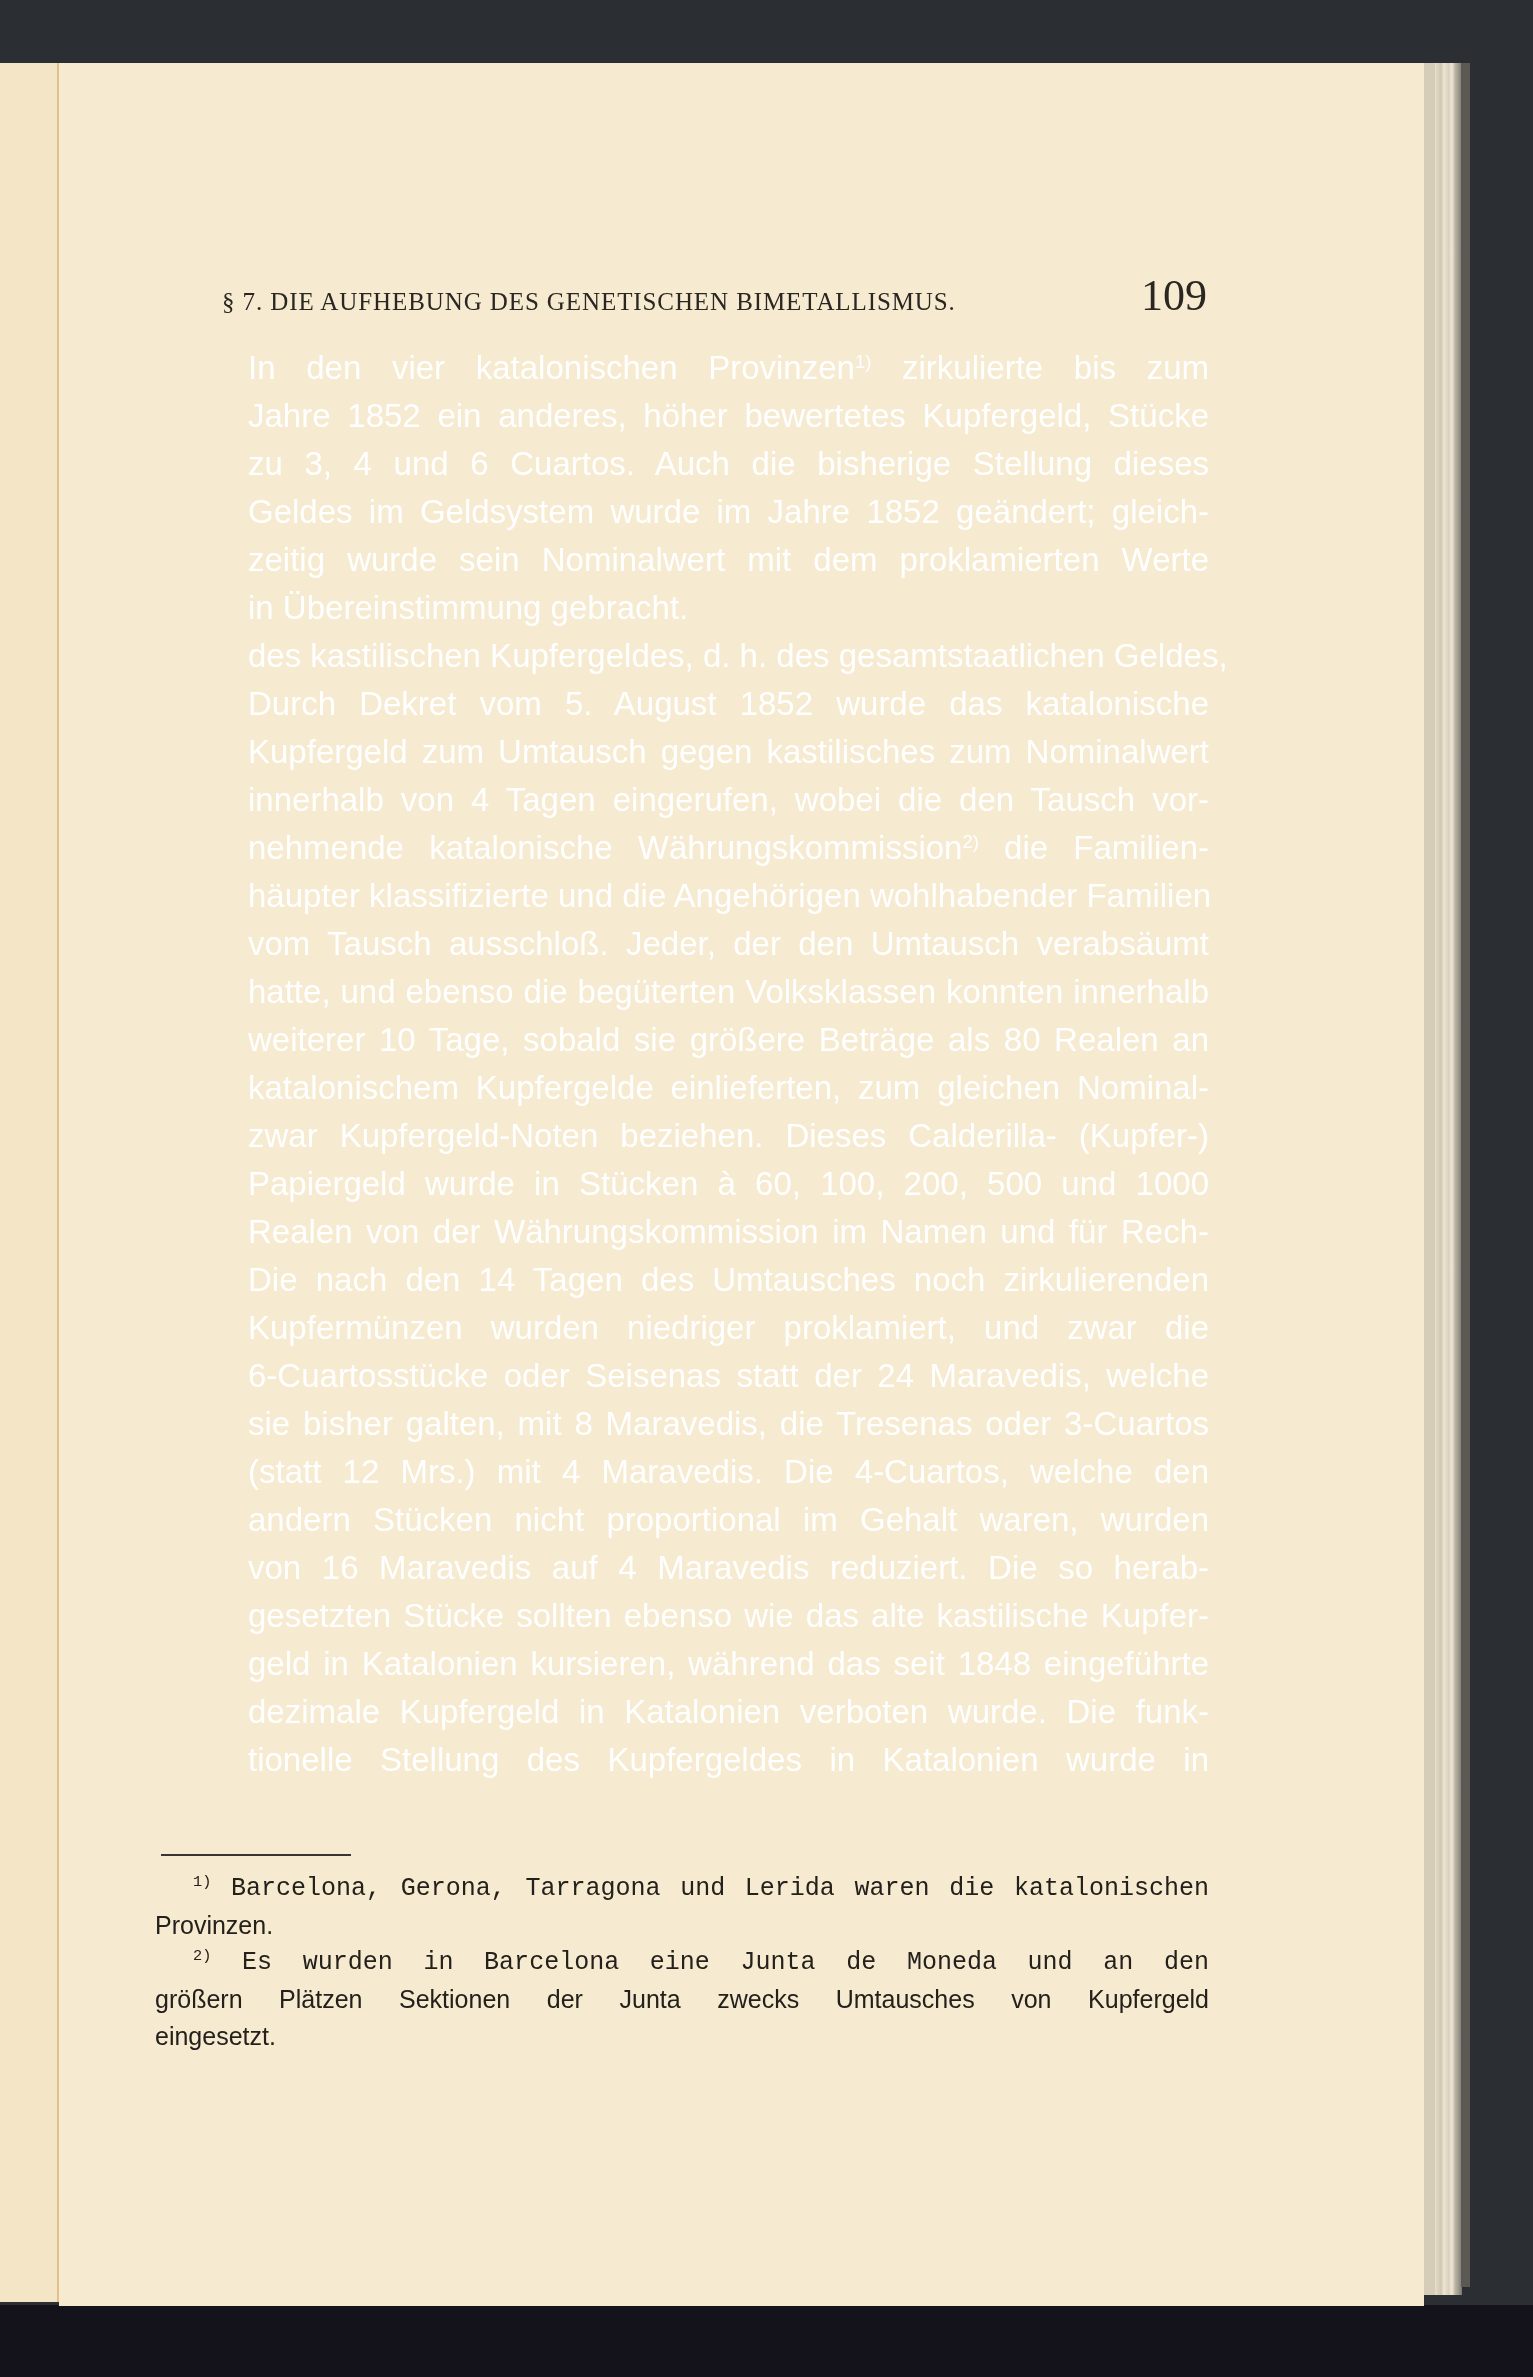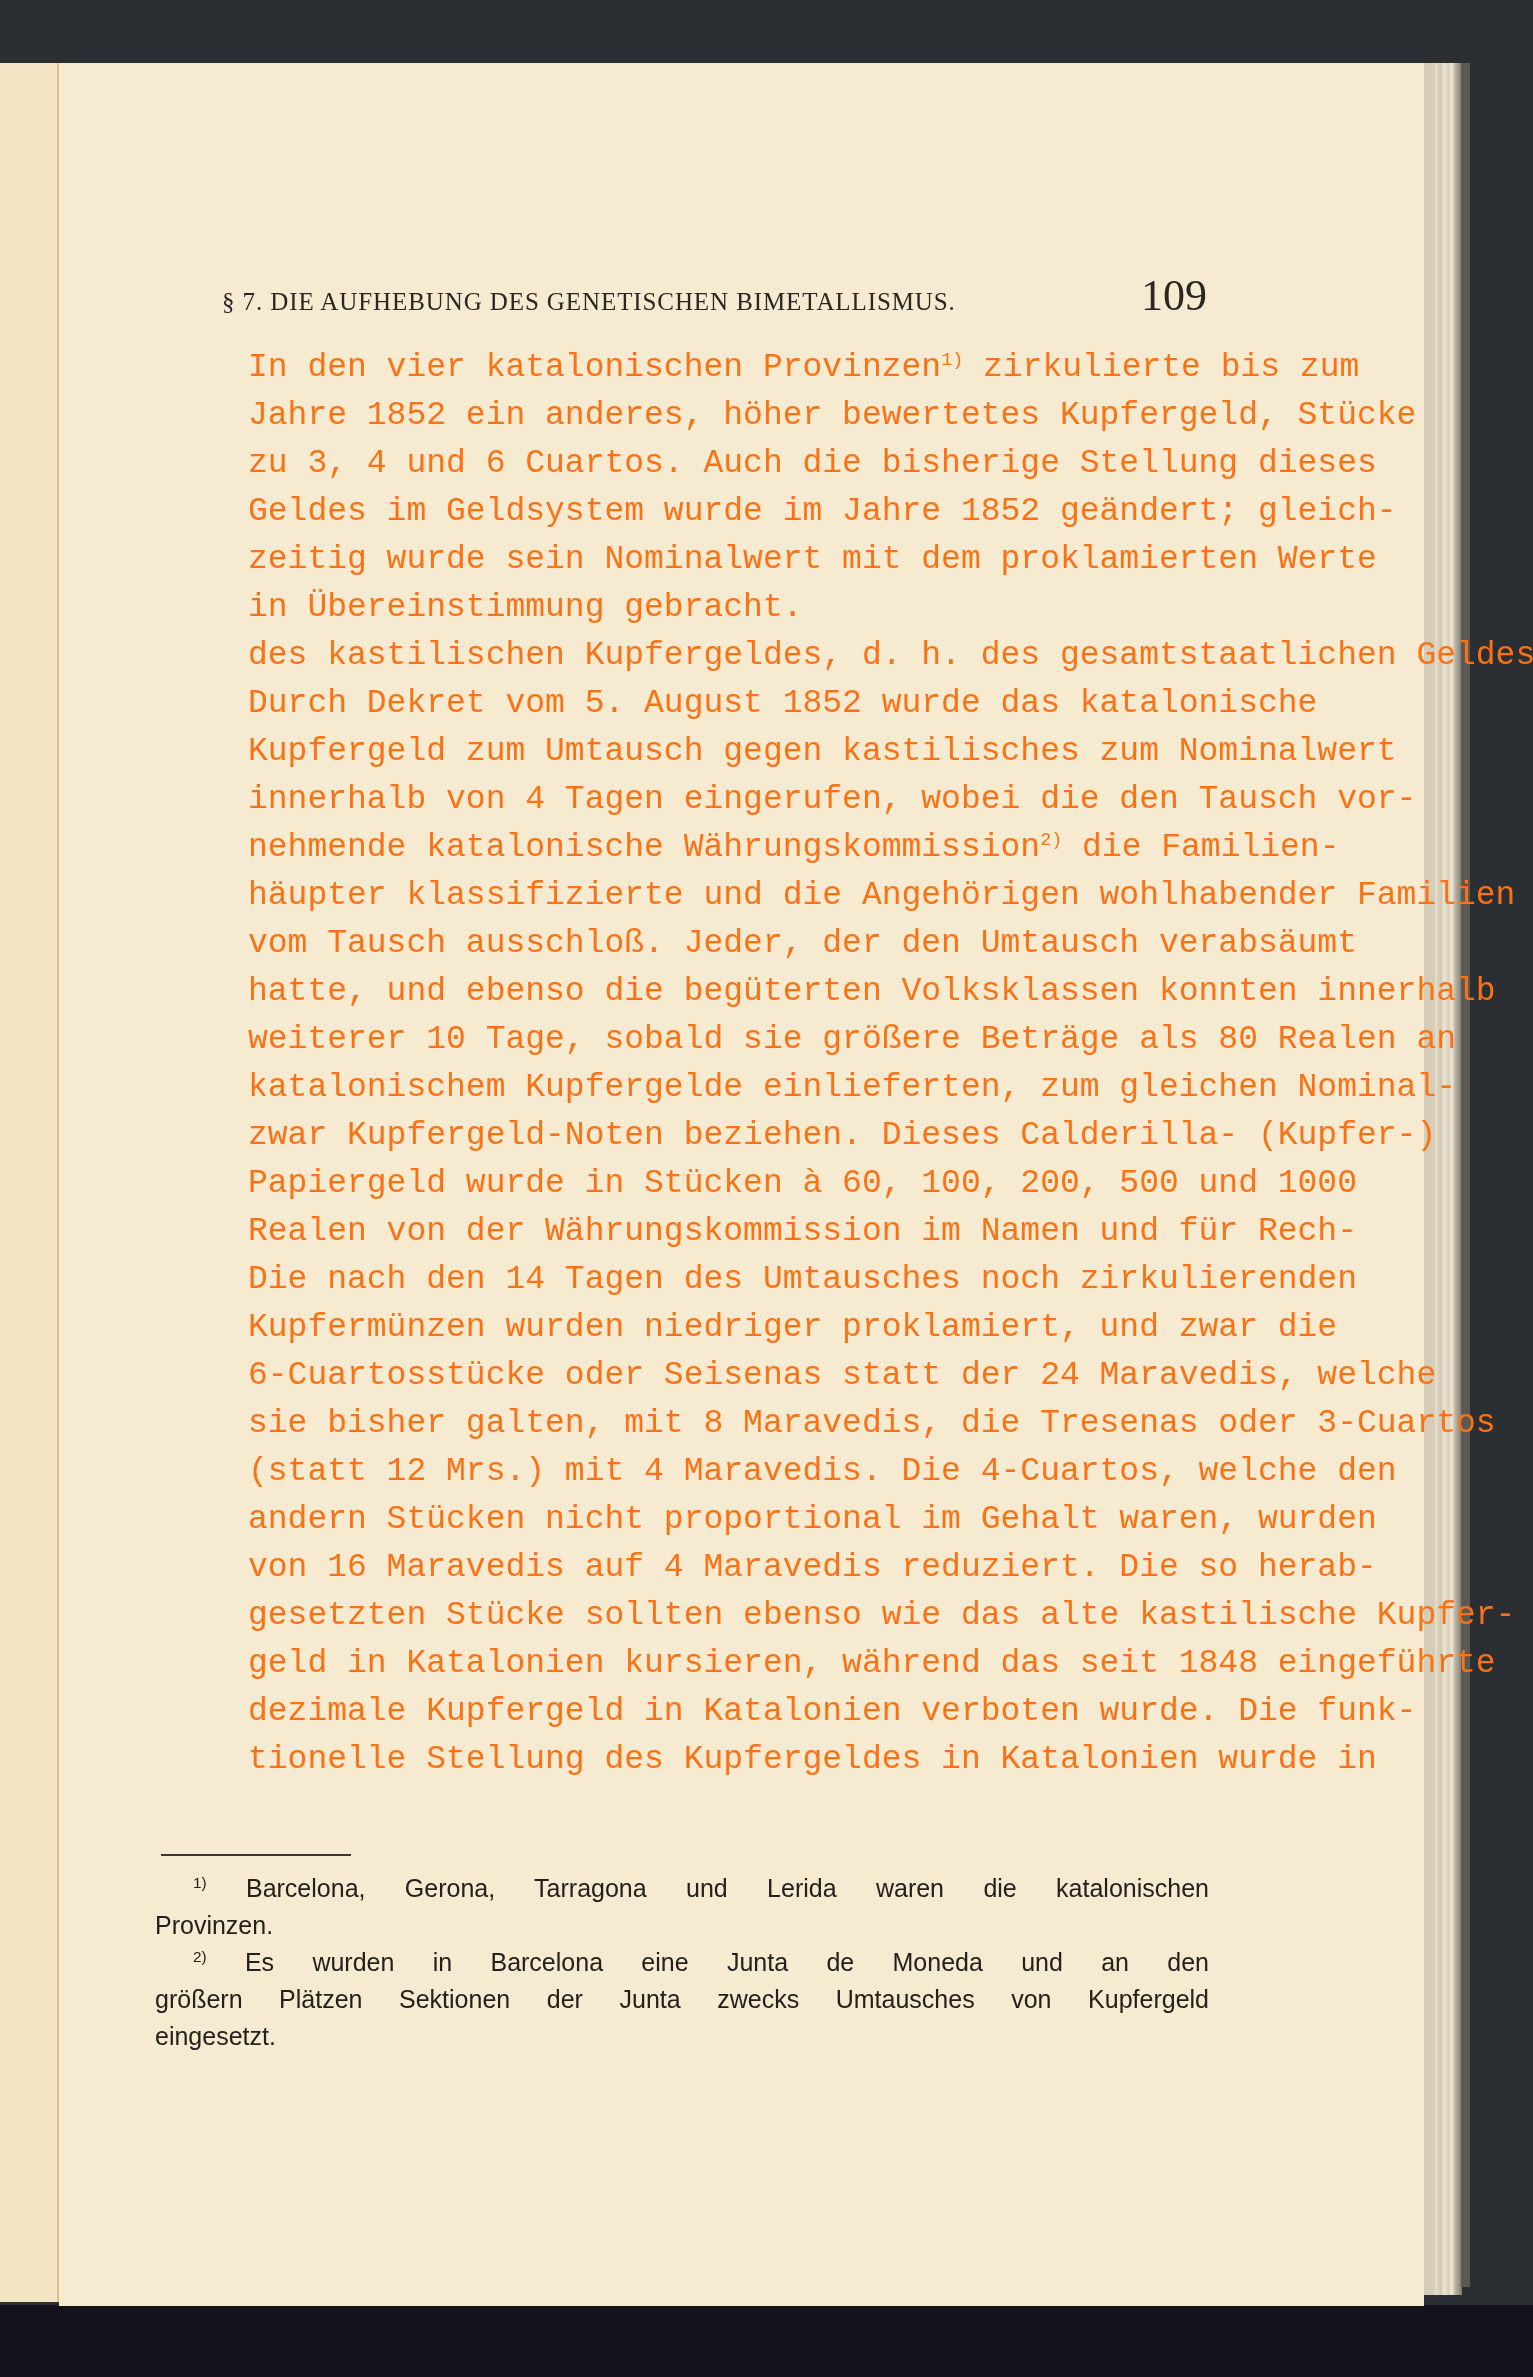--- a/index.html
+++ b/index.html
@@ -33,39 +33,39 @@
   }
   .running-head {
     position:absolute; left:222px; top:270px; width:985px;
     font-family:"Liberation Serif", serif; color:#2a2622;
     display:flex; justify-content:space-between; align-items:baseline;
   }
   .rh-title { font-size:25px; letter-spacing:0.9px; }
   .rh-page { font-size:44px;margin-left:28px; }
   .body-text {
     position:absolute; left:155px; top:344px; width:1054px;
-    font-family:Liberation Mono, monospace; font-size:33px; line-height:48px;
-    color:#f97316; text-align:justify; hyphens:manual;
+    font-family:Liberation Sans, sans-serif; font-size:33px; line-height:48px;
+    color:#ffffff; text-align:justify; hyphens:manual;
   }
   .para { margin:0; text-indent:93px; }
   .line { display:block; text-align:justify; text-align-last:justify; white-space:nowrap; }
   .line.last { text-align-last:left; }
   sup.fnref { font-size:18.4px; vertical-align:10.7px; line-height:0; }
   .fn-rule {
     position:absolute; left:161px; top:1854px; width:190px; height:1.5px;
     background:#3a3530;
   }
   .footnotes {
     position:absolute; left:155px; top:1870px; width:1054px;
     font-family:"Liberation Sans", sans-serif; font-size:25px; line-height:37px;
     color:#24201c;
   }
   .fn { margin:0; text-indent:38px; }
   .fn .line { text-indent:0; }
-  .fn .line.first { padding-left:38px; }
+  .fn .line.first { padding-left:38px;font-family:Liberation Mono, monospace; }
   .fn sup { font-size:15.3px; vertical-align:9.2px; line-height:0; }
 </style>
 </head>
 <body>
 
 <div class="bg-bottom"></div>
 <div class="left-leaf"></div>
 <div class="spine"></div>
 <div class="page"></div>
 <div class="edge-stack"></div>

